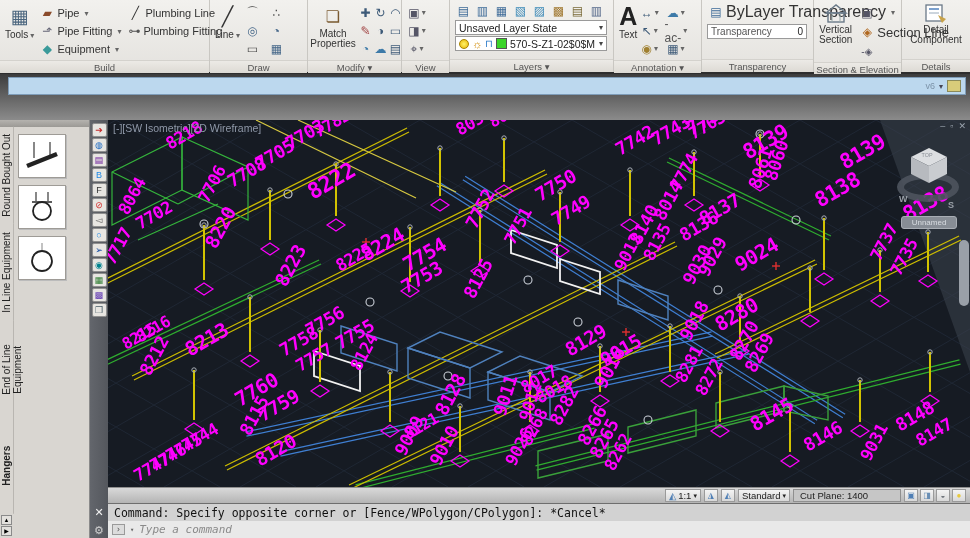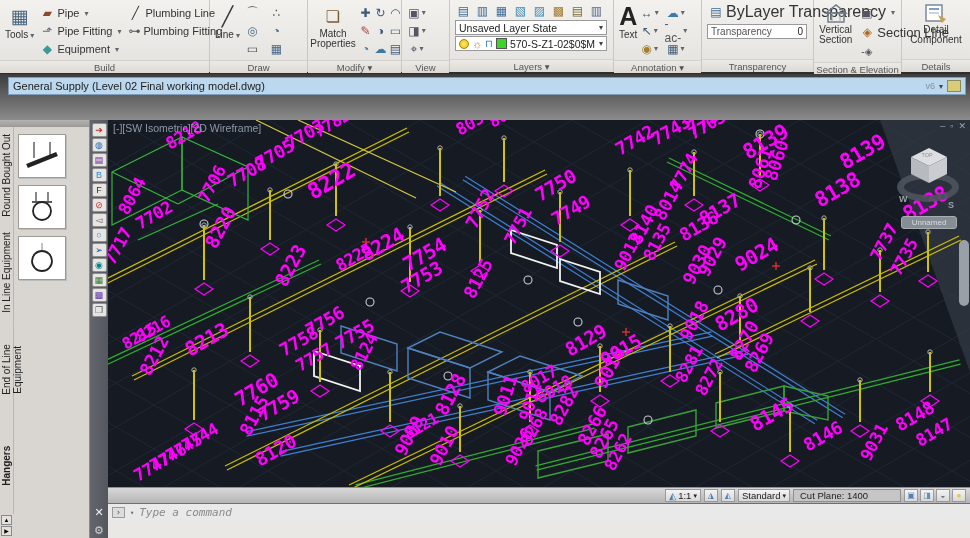--- a/index.html
+++ b/index.html
@@ -295,21 +295,20 @@
             <span>Component</span>
           </span>
         </div>
       </div>
       <div class="plabel">Details</div>
     </div>
   </div>
 
   <div class="bars">
     <div class="bar1 hl">
-      <span>General Supply (Level 02 Final working model.dwg)</span>
       <span class="tail">
         <span>v6</span>
         <span style="font-size:8px;color:#445">▾</span>
         <span style="width:14px;height:12px;background:#d8cc7a;border:1px solid #8a8a5a;display:inline-block"></span>
       </span>
     </div>
   </div>
 
   <div class="main">
 
@@ -714,20 +713,23 @@
         </div>
         <div id="statusicons" style="display:flex;gap:2px">
             <span class="cs-ico" style="color: rgb(79, 127, 181);">▣</span>
             <span class="cs-ico" style="color: rgb(106, 143, 181);">◨</span>
             <span class="cs-ico" style="color: rgb(112, 117, 124);">◒</span>
             <span class="cs-ico" style="color: rgb(232, 201, 62);">●</span>
           </div>
       </div>
 
       <div class="cmd">
+        <div class="cmdhist">
+          <span>Command: Specify opposite corner or [Fence/WPolygon/CPolygon]: *Cancel*</span>
+        </div>
         <div class="cmdin">
           <span class="prompt">
             <span>›</span>
             </span>
           <span style="font-size:7px;font-style:normal;color:#666">▾</span>
           <span>Type a command</span>
         </div>
       </div>
     </div>
   </div>

